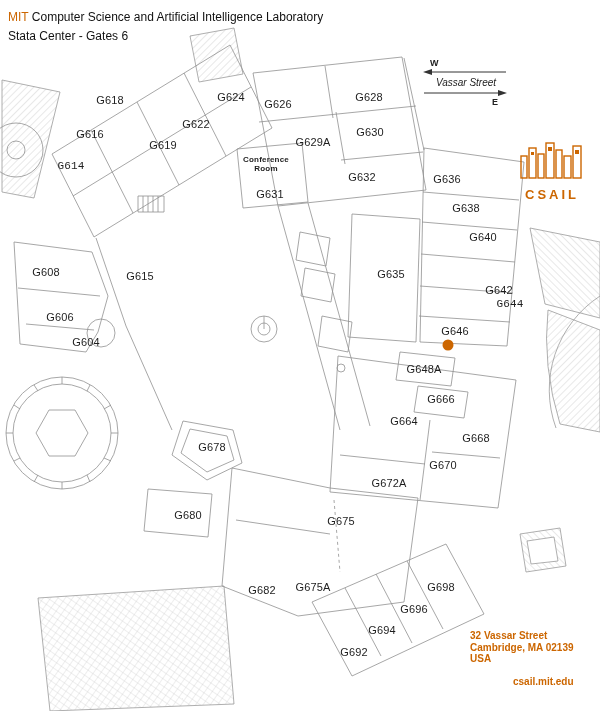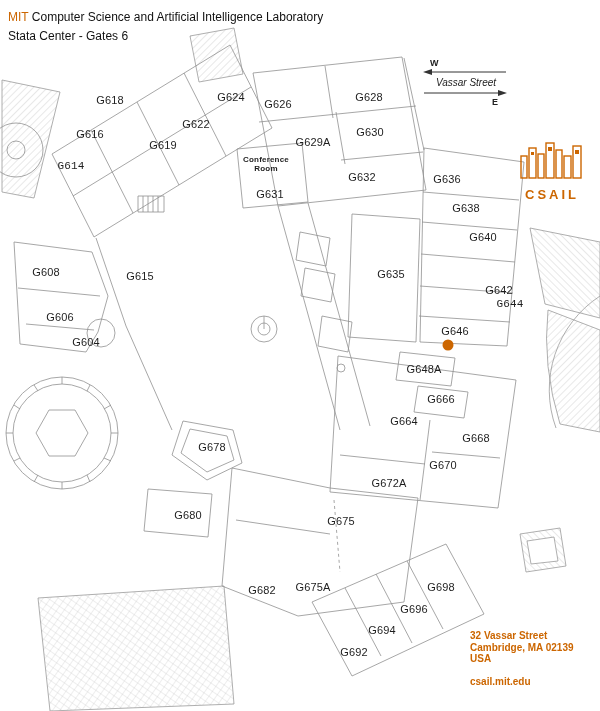--- a/index.html
+++ b/index.html
@@ -42,21 +42,21 @@
   .compass .arrow polygon { fill:#333; }
 
   .logo { position:absolute; left:514px; top:138px; width:76px; text-align:center; color:var(--accent); }
   .logo svg { display:block; margin:0 auto; color:var(--accent); }
   .logo .wordmark { font-size:13px; font-weight:bold; letter-spacing:3px; margin-top:3px;text-align:center; }
 
   .address {
     position:absolute; left:470px; top:630px; font-size:10px; font-weight:bold;
     color:var(--accent); line-height:11.5px;
   }
-  .address .website { margin-top:11px; }
+  .address .website { margin-top:11px;text-align:right; }
 </style>
 </head>
 <body style="--accent: #cc6600;">
 
 <div class="page">
 
   <svg class="floorplan" viewBox="0 0 600 711" xmlns="http://www.w3.org/2000/svg">
     <defs>
       <pattern id="hatchA" patternUnits="userSpaceOnUse" width="5" height="5" patternTransform="rotate(45)">
         <line x1="0" y1="0" x2="0" y2="5" stroke="#bdbdbd" stroke-width="0.7"></line>

